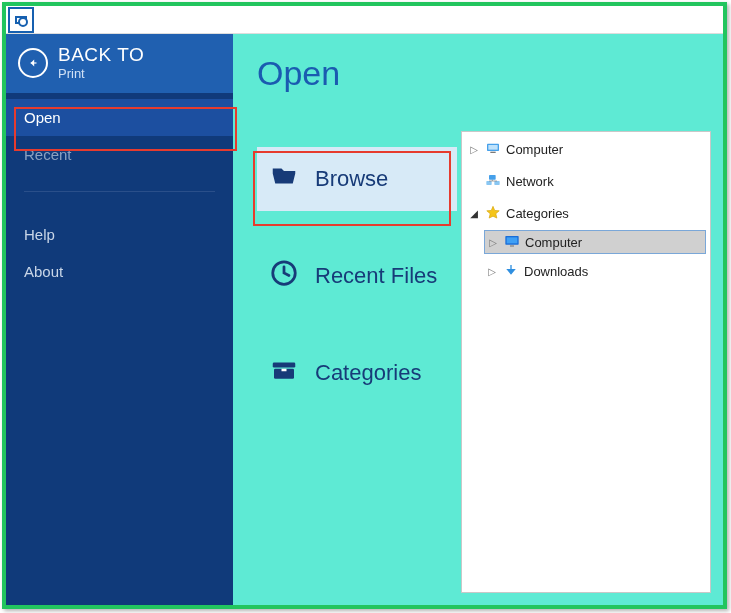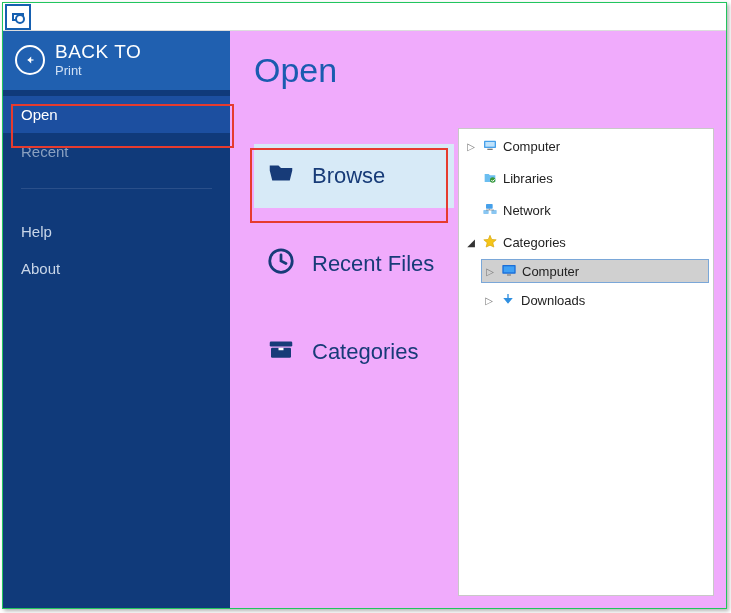--- a/index.html
+++ b/index.html
@@ -7,23 +7,23 @@
     font-family: "Segoe UI", Arial, sans-serif;
     background: #fff;
     width: 731px;
     height: 613px;
     overflow: hidden;
   }
   .app-frame {
     width: 725px;
     height: 607px;
     margin: 2px;
-    border: 1px solid #22c55e;
+    border: 4px solid #22c55e;
     box-shadow: 2px 2px 4px rgba(0,0,0,0.3);
-    background: #f0abfc;
+    background: #5eead4;
     position: relative;
     display: flex;
     flex-direction: column;
   }
   .titlebar {
     height: 28px;
     background: #fff;
     border-bottom: 1px solid #ddd;
     display: flex;
     align-items: flex-start;
@@ -125,21 +125,21 @@
   .content-row {
     display: flex;
     flex: 1;
     min-height: 0;
     padding-left: 24px;
   }
   .action-col {
     width: 200px;
     display: flex;
     flex-direction: column;
-    gap: 24px;
+    gap: 33px;
     padding-top: 24px;
   }
   .action-item {
     display: flex;
     align-items: center;
     gap: 16px;
     color: #173b78;
     font-size: 22px;
     padding: 14px 12px;
     cursor: pointer;
@@ -284,31 +284,20 @@
             <span class="tree-icon">
               <svg viewBox="0 0 24 24" width="18" height="16">
                   <rect x="3" y="4" width="18" height="11" rx="1" fill="#46a0ea"></rect>
                   <rect x="5" y="6" width="14" height="7" fill="#bfe2fb"></rect>
                   <rect x="8" y="16" width="8" height="2" fill="#7a7a7a"></rect>
                 </svg>
             </span>
             <span class="tree-label">Computer</span>
           </div>
 
-          <div class="tree-node" style="margin-top:10px;">
-            <span class="tree-expander"></span>
-            <span class="tree-icon">
-              <svg viewBox="0 0 24 24" width="18" height="16">
-                  <path d="M4 6h6l2 2h8v10H4z" fill="#6bbef0"></path>
-                  <circle cx="16" cy="15" r="4" fill="#3a9a3a"></circle>
-                  <path d="M14 15l2 2 3-3" stroke="#fff" stroke-width="1.5" fill="none"></path>
-                </svg>
-            </span>
-            <span class="tree-label">Libraries</span>
-          </div>
 
           <div class="tree-node" style="margin-top:10px;">
             <span class="tree-expander"></span>
             <span class="tree-icon">
               <svg viewBox="0 0 24 24" width="18" height="16">
                   <rect x="6" y="3" width="10" height="7" rx="1" fill="#46a0ea"></rect>
                   <rect x="2" y="12" width="8" height="6" rx="1" fill="#89c6f2"></rect>
                   <rect x="14" y="12" width="8" height="6" rx="1" fill="#89c6f2"></rect>
                   <path d="M11 10v2M11 12H6M11 12h7" stroke="#7a7a7a"></path>
                 </svg>

